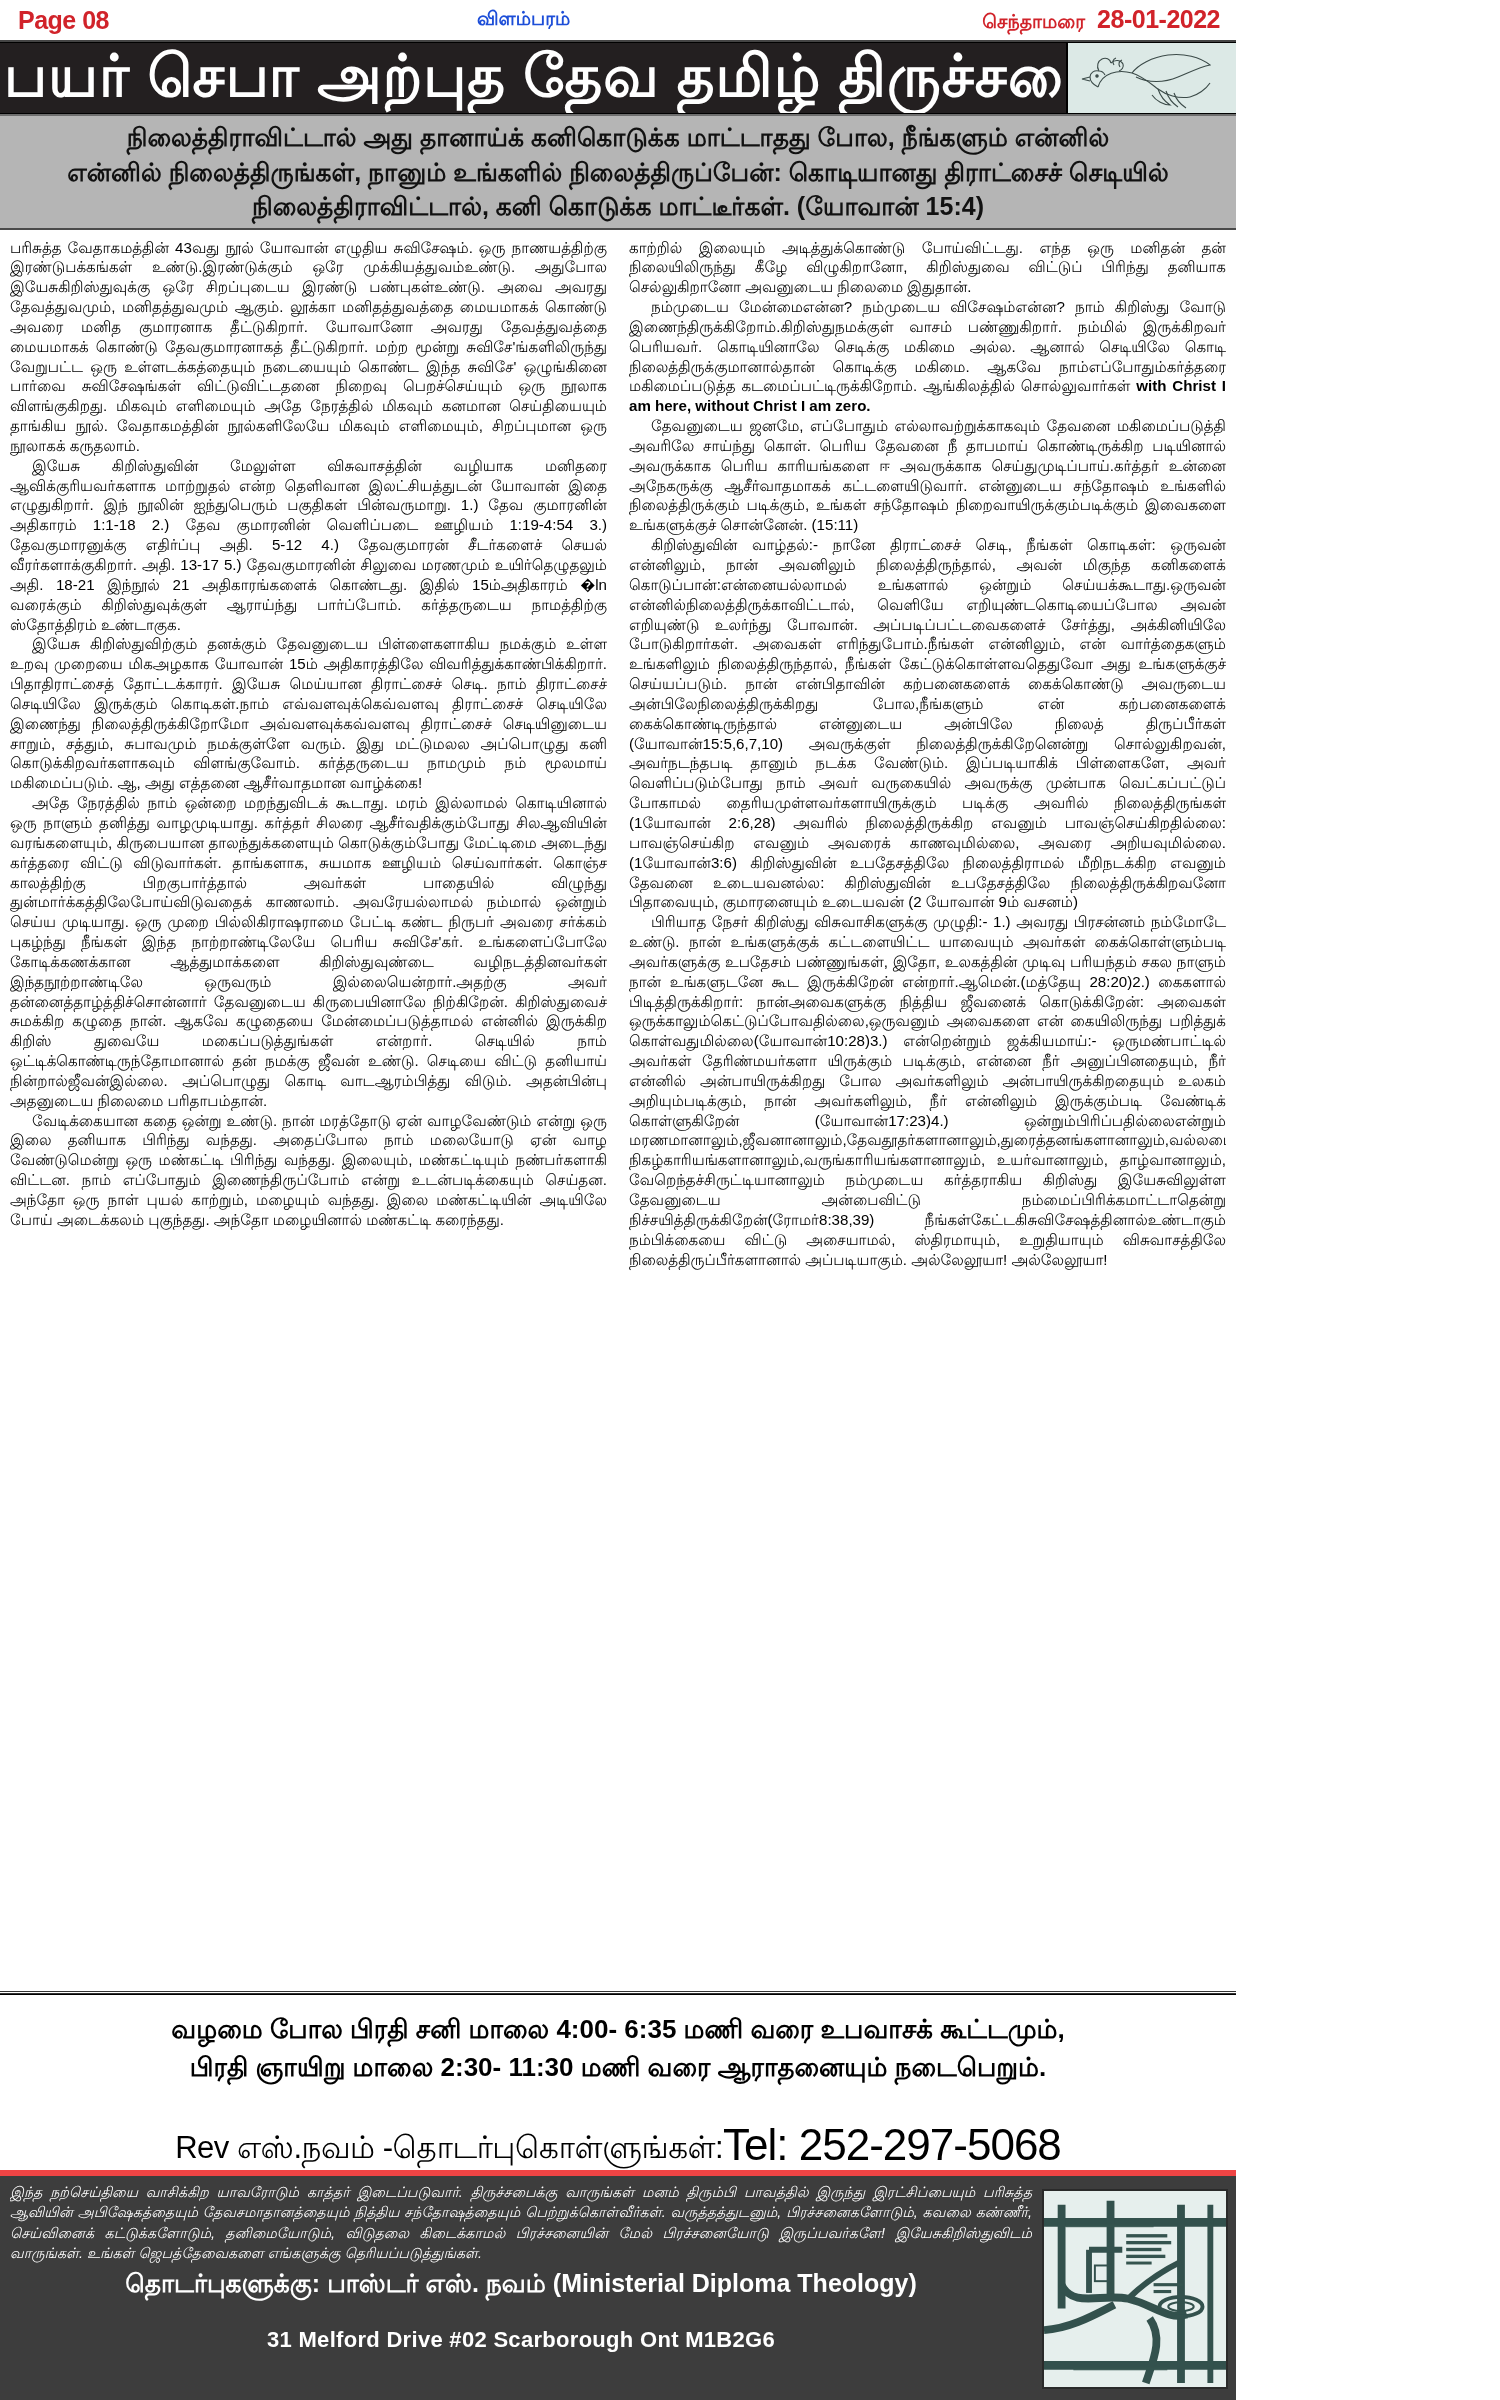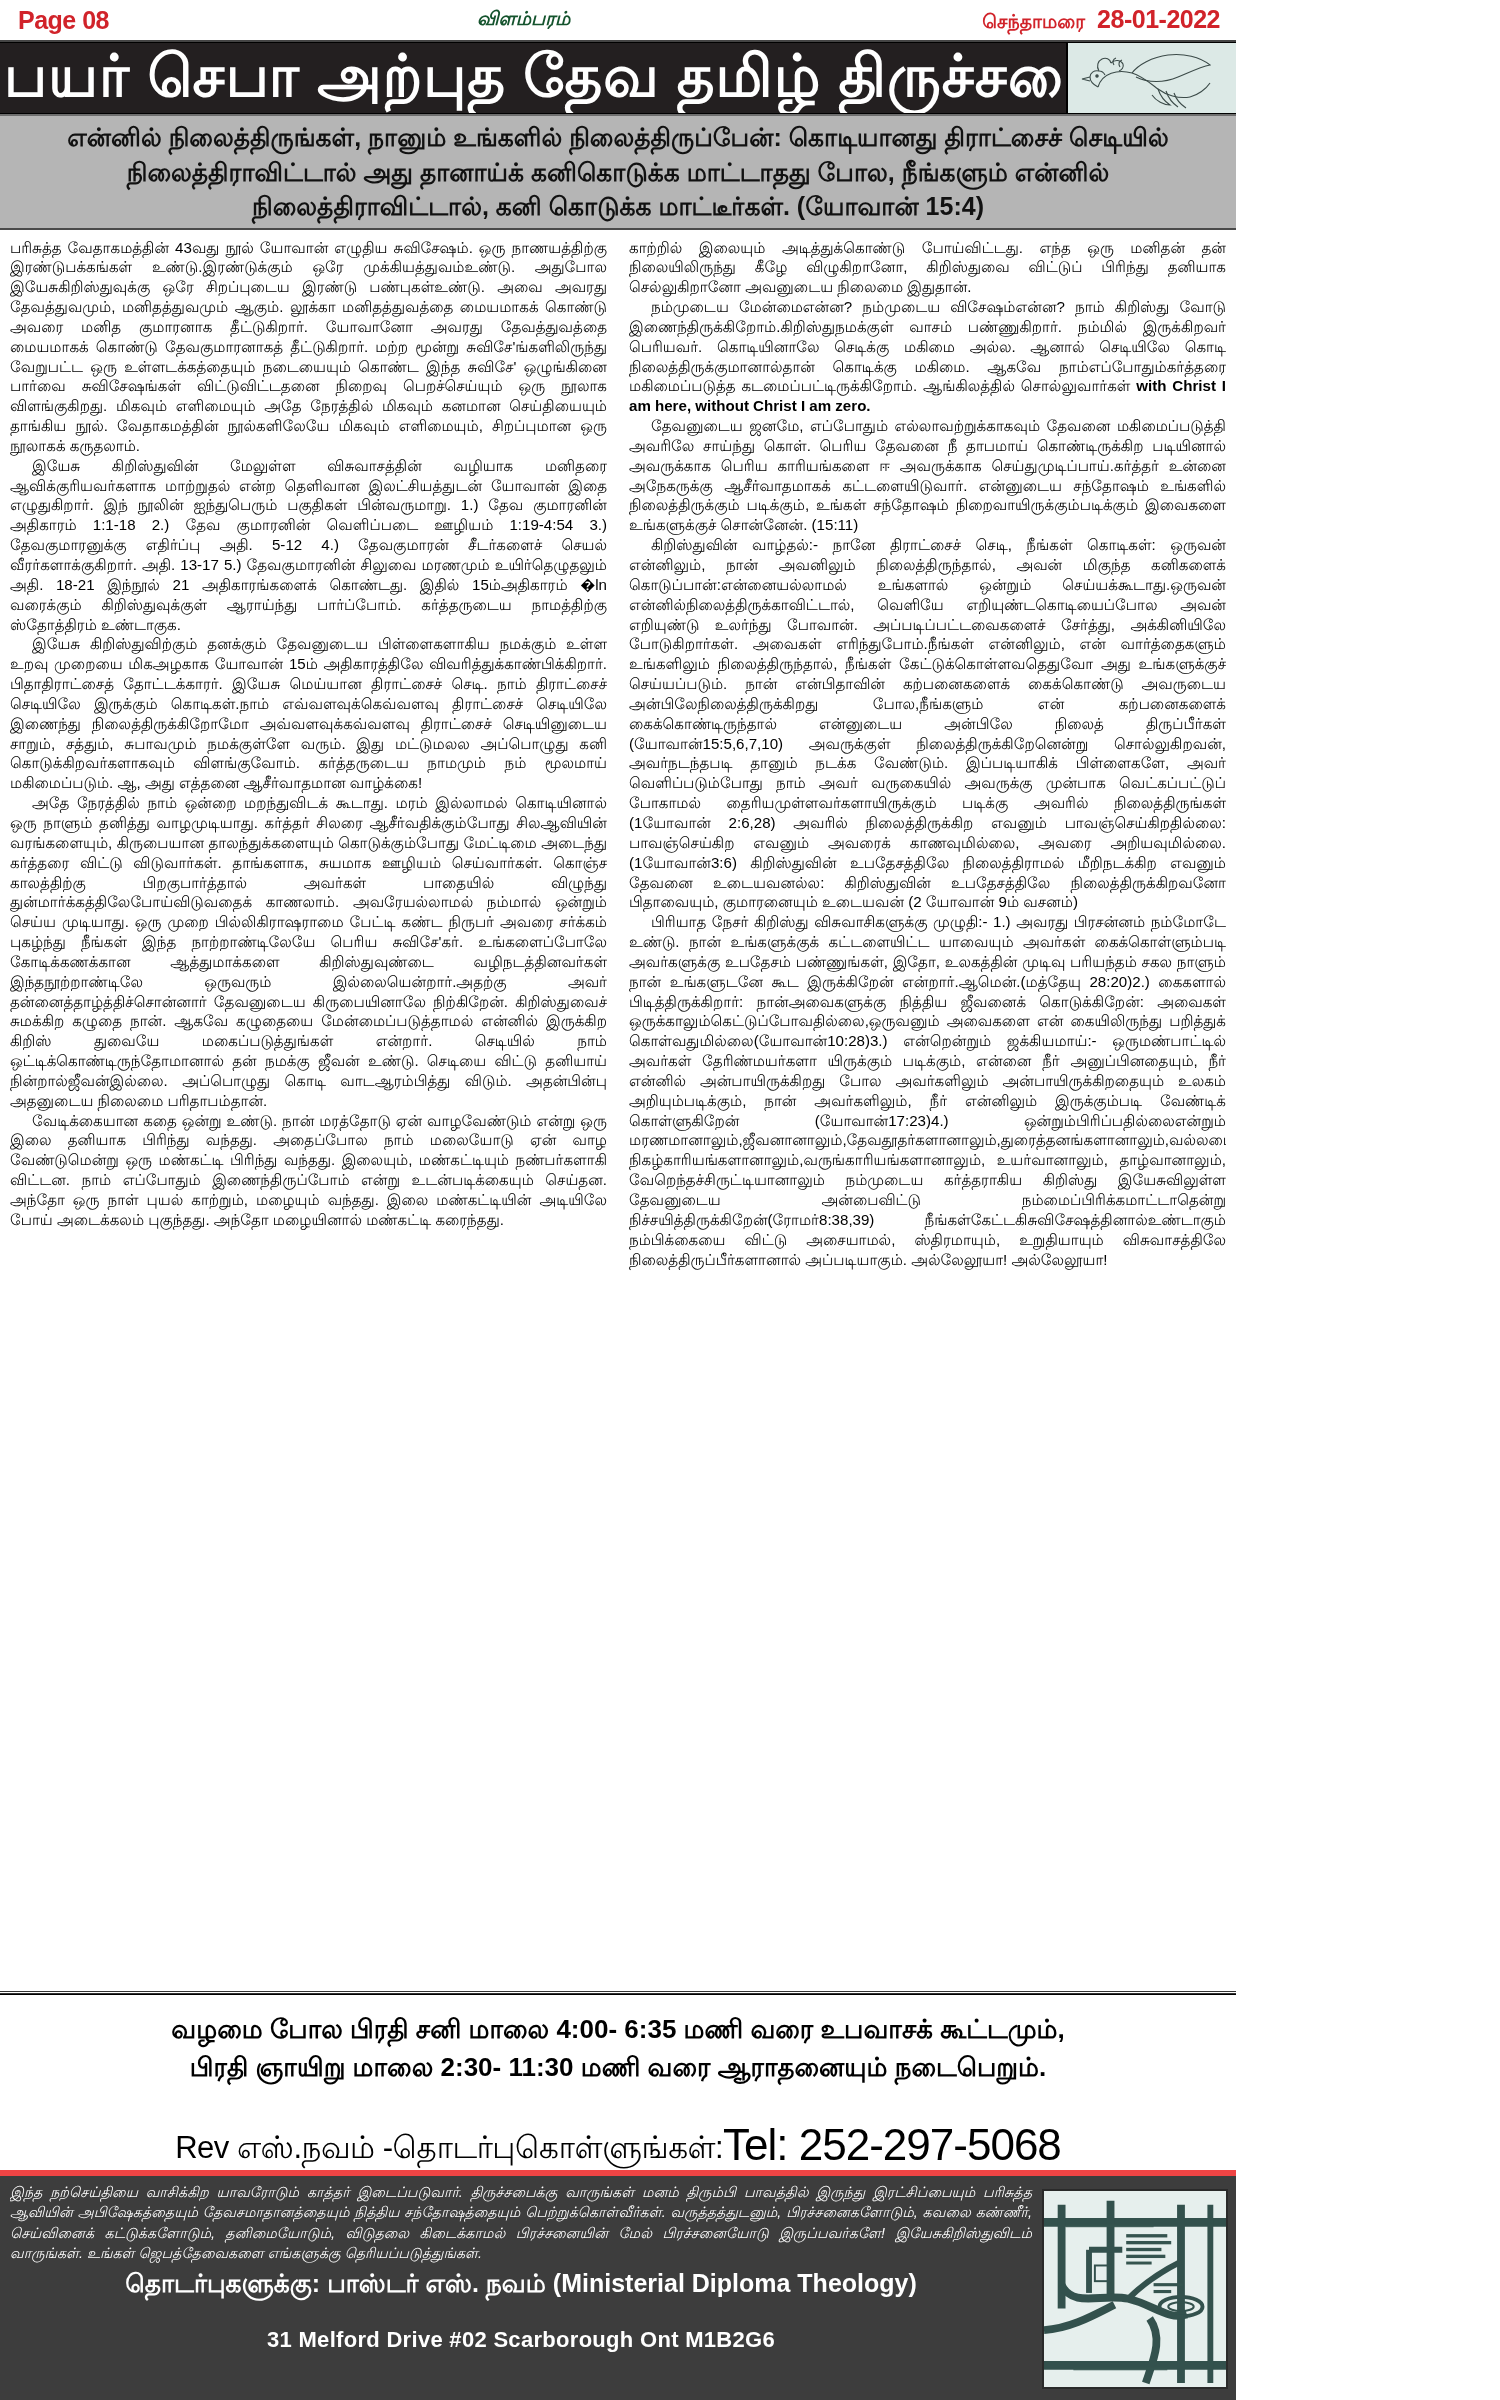--- a/index.html
+++ b/index.html
@@ -36,24 +36,23 @@
     box-sizing: border-box;
     border-bottom: 2px solid #444;
   }
   .masthead-left {
     color: #d1232a;
     font-weight: bold;
     font-size: 25px;
     letter-spacing: -0.5px;
   }
   .masthead-center {
-    color: #14532d;
+    color: #1d4ed8;
     font-weight: bold;
     font-size: 19px;
-    font-style: italic;
   }
   .masthead-right {
     display: flex;
     align-items: baseline;
     gap: 12px;
     margin-left: 44px;
   }
   .masthead-paper {
     color: #d1232a;
     font-weight: bold;
@@ -276,22 +275,22 @@
           <path d="M106 50 C108 56 112 61 118 65"></path>
           <path d="M122 54 C130 52 138 46 142 40"></path>
           <path d="M46 22 C44 19 45 16 48 15"></path>
           <path d="M52 24 C50 21 51 18 54 17"></path>
         </g>
       </svg>
     </div>
   </div>
 
   <div class="verse">
+    <div class="verse-line">நிலைத்திராவிட்டால் அது தானாய்க் கனிகொடுக்க மாட்டாதது போல, நீங்களும் என்னில்</div>
     <div class="verse-line">என்னில் நிலைத்திருங்கள், நானும் உங்களில் நிலைத்திருப்பேன்: கொடியானது திராட்சைச் செடியில்</div>
-    <div class="verse-line">நிலைத்திராவிட்டால் அது தானாய்க் கனிகொடுக்க மாட்டாதது போல, நீங்களும் என்னில்</div>
     <div class="verse-line">நிலைத்திராவிட்டால், கனி கொடுக்க மாட்டீர்கள். (யோவான் 15:4)</div>
   </div>
 
   <div class="body-area">
     <div class="col col-left">
       <p class="noind">பரிசுத்த வேதாகமத்தின் 43வது நூல் யோவான் எழுதிய சுவிசேஷம். ஒரு நாணயத்திற்கு இரண்டுபக்கங்கள் உண்டு.இரண்டுக்கும் ஒரே முக்கியத்துவம்உண்டு. அதுபோல இயேசுகிறிஸ்துவுக்கு ஒரே சிறப்புடைய இரண்டு பண்புகள்உண்டு. அவை அவரது தேவத்துவமும், மனிதத்துவமும் ஆகும். லூக்கா மனிதத்துவத்தை மையமாகக் கொண்டு அவரை மனித குமாரனாக தீட்டுகிறார். யோவானோ அவரது தேவத்துவத்தை மையமாகக் கொண்டு தேவகுமாரனாகத் தீட்டுகிறார். மற்ற மூன்று சுவிசே'ங்களிலிருந்து வேறுபட்ட ஒரு உள்ளடக்கத்தையும் நடையையும் கொண்ட இந்த சுவிசே' ஒழுங்கினை பார்வை சுவிசேஷங்கள் விட்டுவிட்டதனை நிறைவு பெறச்செய்யும் ஒரு நூலாக விளங்குகிறது. மிகவும் எளிமையும் அதே நேரத்தில் மிகவும் கனமான செய்தியையும் தாங்கிய நூல். வேதாகமத்தின் நூல்களிலேயே மிகவும் எளிமையும், சிறப்புமான ஒரு நூலாகக் கருதலாம்.</p>
       <p>இயேசு கிறிஸ்துவின் மேலுள்ள விசுவாசத்தின் வழியாக மனிதரை ஆவிக்குரியவர்களாக மாற்றுதல் என்ற தெளிவான இலட்சியத்துடன் யோவான் இதை எழுதுகிறார். இந் நூலின் ஐந்துபெரும் பகுதிகள் பின்வருமாறு. 1.) தேவ குமாரனின் அதிகாரம் 1:1-18 2.) தேவ குமாரனின் வெளிப்படை ஊழியம் 1:19-4:54 3.) தேவகுமாரனுக்கு எதிர்ப்பு அதி. 5-12 4.) தேவகுமாரன் சீடர்களைச் செயல் வீரர்களாக்குகிறார். அதி. 13-17 5.) தேவகுமாரனின் சிலுவை மரணமும் உயிர்தெழுதலும் அதி. 18-21 இந்நூல் 21 அதிகாரங்களைக் கொண்டது. இதில் 15ம்அதிகாரம் �ln வரைக்கும் கிறிஸ்துவுக்குள் ஆராய்ந்து பார்ப்போம். கர்த்தருடைய நாமத்திற்கு ஸ்தோத்திரம் உண்டாகுக.</p>
       <p>இயேசு கிறிஸ்துவிற்கும் தனக்கும் தேவனுடைய பிள்ளைகளாகிய நமக்கும் உள்ள உறவு முறையை மிகஅழகாக யோவான் 15ம் அதிகாரத்திலே விவரித்துக்காண்பிக்கிறார். பிதாதிராட்சைத் தோட்டக்காரர். இயேசு மெய்யான திராட்சைச் செடி. நாம் திராட்சைச் செடியிலே இருக்கும் கொடிகள்.நாம் எவ்வளவுக்கெவ்வளவு திராட்சைச் செடியிலே இணைந்து நிலைத்திருக்கிறோமோ அவ்வளவுக்கவ்வளவு திராட்சைச் செடியினுடைய சாறும், சத்தும், சுபாவமும் நமக்குள்ளே வரும். இது மட்டுமலல அப்பொழுது கனி கொடுக்கிறவர்களாகவும் விளங்குவோம். கர்த்தருடைய நாமமும் நம் மூலமாய் மகிமைப்படும். ஆ, அது எத்தனை ஆசீர்வாதமான வாழ்க்கை!</p>
       <p>அதே நேரத்தில் நாம் ஒன்றை மறந்துவிடக் கூடாது. மரம் இல்லாமல் கொடியினால் ஒரு நாளும் தனித்து வாழமுடியாது. கர்த்தர் சிலரை ஆசீர்வதிக்கும்போது சிலஆவியின் வரங்களையும், கிருபையான தாலந்துக்களையும் கொடுக்கும்போது மேட்டிமை அடைந்து கர்த்தரை விட்டு விடுவார்கள். தாங்களாக, சுயமாக ஊழியம் செய்வார்கள். கொஞ்ச காலத்திற்கு பிறகுபார்த்தால் அவர்கள் பாதையில் விழுந்து துன்மார்க்கத்திலேபோய்விடுவதைக் காணலாம். அவரேயல்லாமல் நம்மால் ஒன்றும் செய்ய முடியாது. ஒரு முறை பில்லிகிராஷராமை பேட்டி கண்ட நிருபர் அவரை சர்க்கம் புகழ்ந்து நீங்கள் இந்த நாற்றாண்டிலேயே பெரிய சுவிசே'கர். உங்களைப்போலே கோடிக்கணக்கான ஆத்துமாக்களை கிறிஸ்துவுண்டை வழிநடத்தினவர்கள் இந்தநூற்றாண்டிலே ஒருவரும் இல்லையென்றார்.அதற்கு அவர் தன்னைத்தாழ்த்திச்சொன்னார் தேவனுடைய கிருபையினாலே நிற்கிறேன். கிறிஸ்துவைச் சுமக்கிற கழுதை நான். ஆகவே கழுதையை மேன்மைப்படுத்தாமல் என்னில் இருக்கிற கிறிஸ் துவையே மகைப்படுத்துங்கள் என்றார். செடியில் நாம் ஒட்டிக்கொண்டிருந்தோமானால் தன் நமக்கு ஜீவன் உண்டு. செடியை விட்டு தனியாய் நின்றால்ஜீவன்இல்லை. அப்பொழுது கொடி வாடஆரம்பித்து விடும். அதன்பின்பு அதனுடைய நிலைமை பரிதாபம்தான்.</p>
       <p>வேடிக்கையான கதை ஒன்று உண்டு. நான் மரத்தோடு ஏன் வாழவேண்டும் என்று ஒரு இலை தனியாக பிரிந்து வந்தது. அதைப்போல நாம் மலையோடு ஏன் வாழ வேண்டுமென்று ஒரு மண்கட்டி பிரிந்து வந்தது. இலையும், மண்கட்டியும் நண்பர்களாகி விட்டன. நாம் எப்போதும் இணைந்திருப்போம் என்று உடன்படிக்கையும் செய்தன. அந்தோ ஒரு நாள் புயல் காற்றும், மழையும் வந்தது. இலை மண்கட்டியின் அடியிலே போய் அடைக்கலம் புகுந்தது. அந்தோ மழையினால் மண்கட்டி கரைந்தது.</p>

